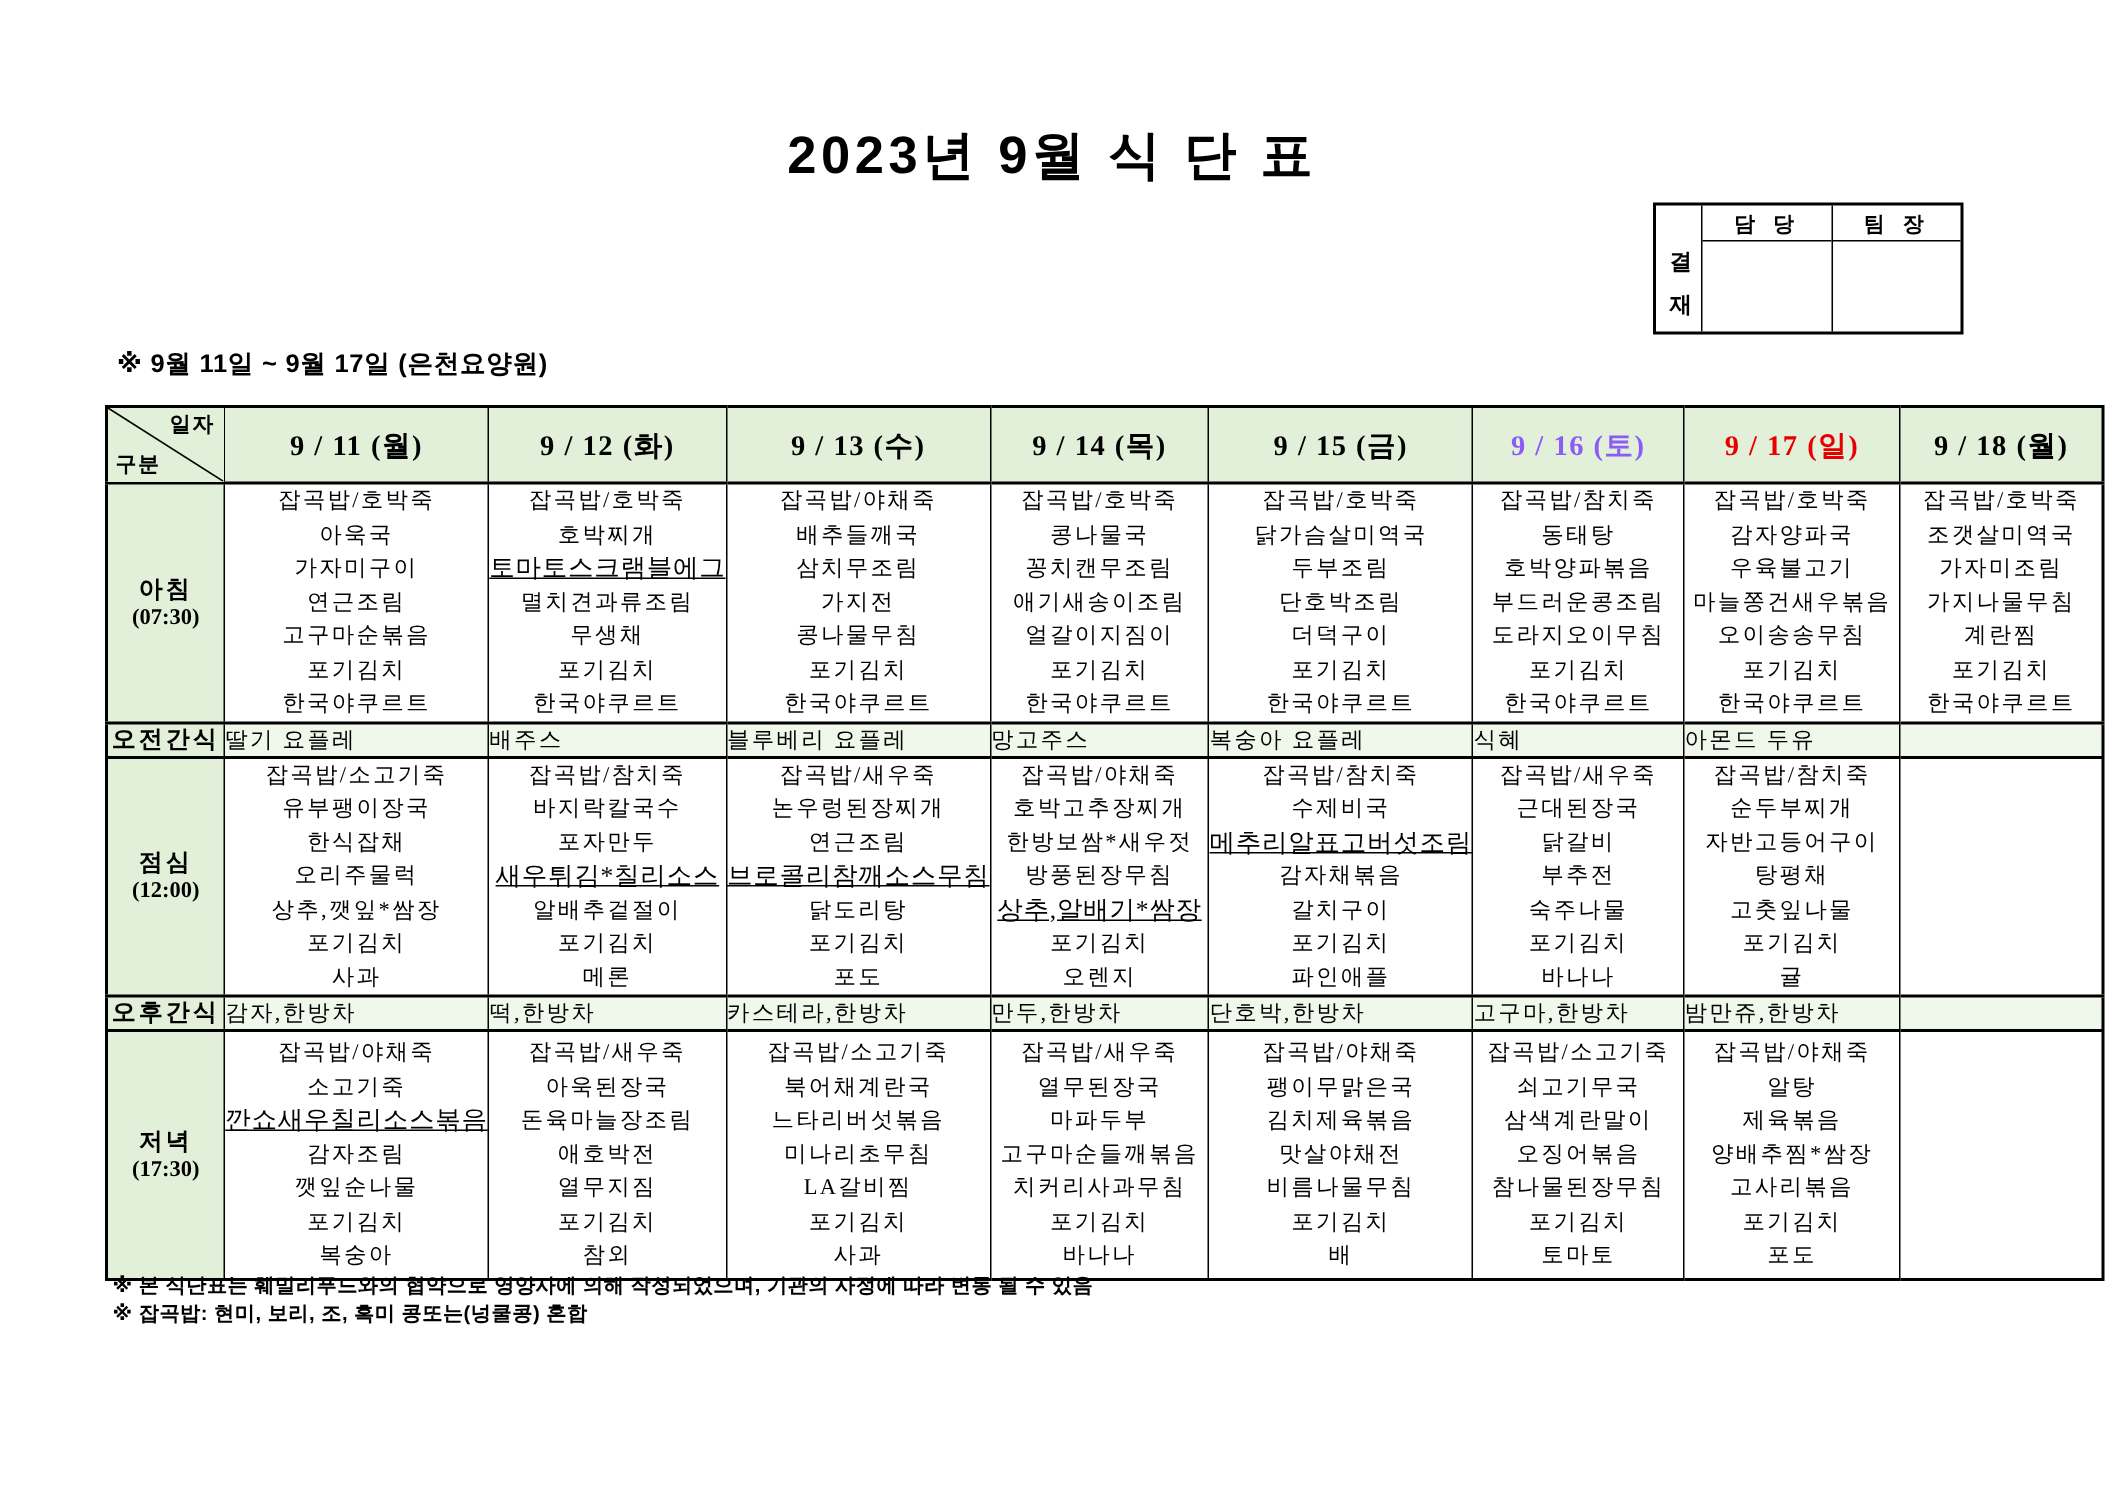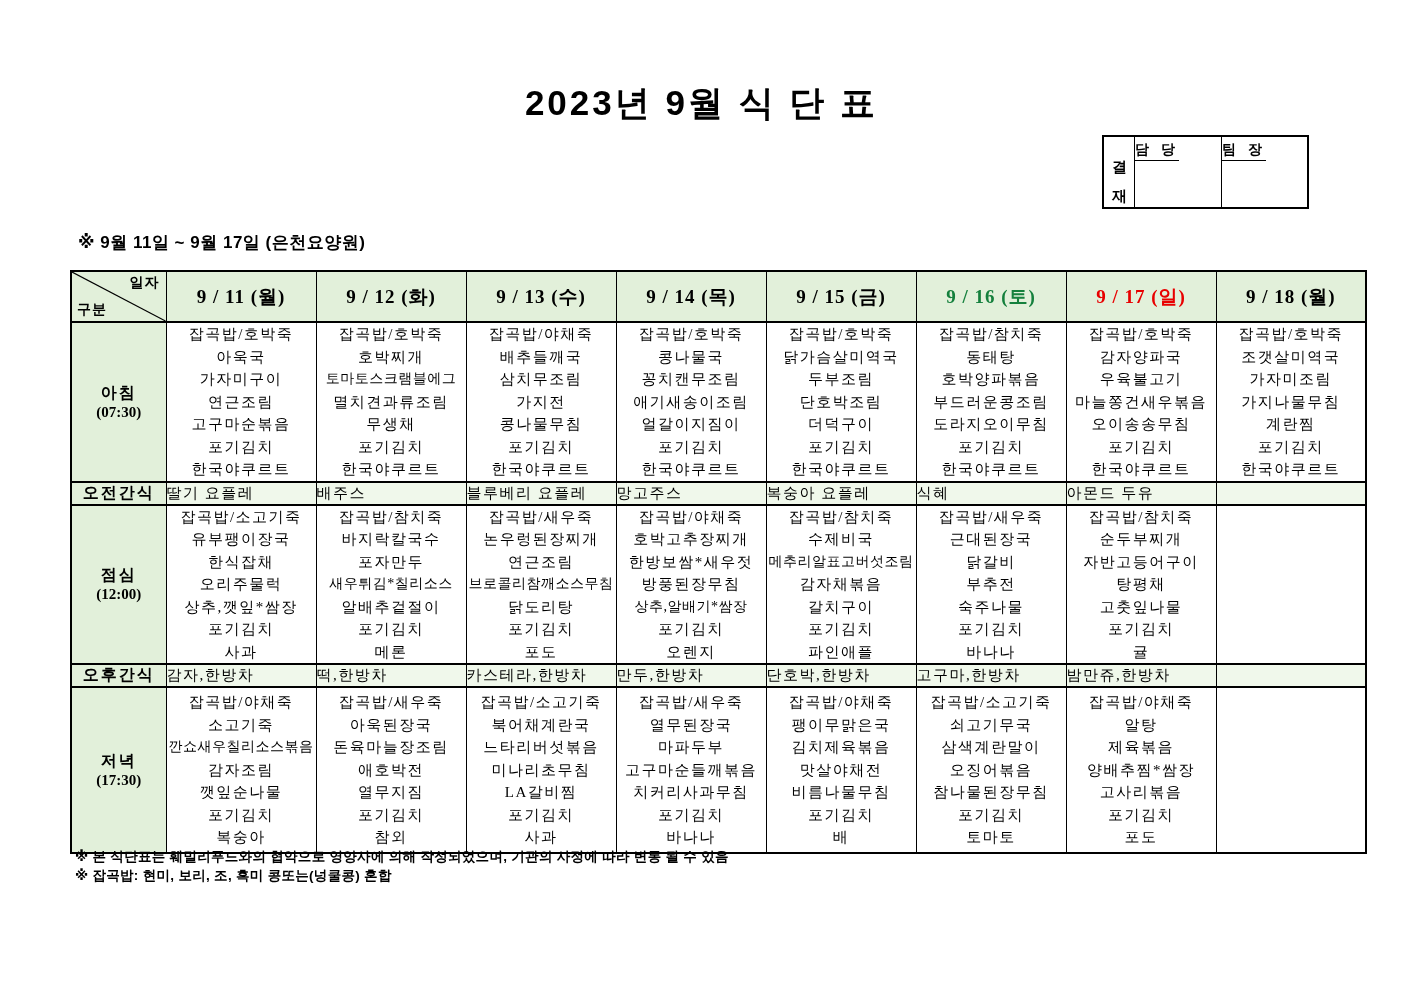--- a/index.html
+++ b/index.html
@@ -27,21 +27,21 @@
     display: flex; border: 2px solid #000; background: #fff;
   }
   .ap-stamp {
     width: 31px; border-right: 1px solid #000;
     writing-mode: vertical-rl; text-orientation: upright;
     display: flex; align-items: center; justify-content: center;
     font-family: "Liberation Sans", "DejaVu Sans", sans-serif;
     font-weight: bold; font-size: 15px; letter-spacing: 14px;
     padding-top: 12px;
   }
-  .ap-col { width: 86px; display: flex; flex-direction: row; }
+  .ap-col { width: 86px; display: flex; flex-direction: column; }
   .ap-col + .ap-col { border-left: 1px solid #000; }
   .ap-head {
     height: 24px; line-height: 24px; text-align: center;
     font-family: "Liberation Sans", "DejaVu Sans", sans-serif;
     font-weight: bold; font-size: 14px; letter-spacing: 4px;
     border-bottom: 1px solid #000;
   }
   .ap-sign { height: 60px; }
 
   
@@ -88,21 +88,21 @@
     background: var(--header-bg);
     font-weight: bold; font-size: 16px; letter-spacing: 2px;
     text-align: center; vertical-align: middle;
   }
   .row-label .row-time { font-size: 15px; letter-spacing: 0; }
   .menu-cell { vertical-align: middle; background: #fff; text-align: center; }
   .menu-line {
     line-height: 22.5px; font-size: 15px; letter-spacing: 1.5px;
     white-space: nowrap;
   }
-  .menu-line.small { font-size: 14px; letter-spacing: 0.5px; }
+  .menu-line.small { font-size: 17px; letter-spacing: 0.5px; text-decoration: underline; }
   .snack-cell {
     background: var(--snack-bg);
     text-align: left; vertical-align: middle;
     font-size: 15px; letter-spacing: 1.5px;
   }
 
   
   .footnotes {
     position: absolute; left: 75px; top: 847px;
     font-family: "Liberation Sans", "DejaVu Sans", sans-serif;
@@ -148,21 +148,21 @@
             <line x1="0" y1="0" x2="95" y2="40" stroke="#000" stroke-width="1"></line>
           </svg>
         <span class="corner-top" data-name="corner-label-date">일자</span>
         <span class="corner-bottom" data-name="corner-label-category">구분</span>
       </th>
     <th class="date-head" data-name="date-header-0" style="color: rgb(0, 0, 0);">9 / 11 (월)</th>
         <th class="date-head" data-name="date-header-1" style="color: rgb(0, 0, 0);">9 / 12 (화)</th>
         <th class="date-head" data-name="date-header-2" style="color: rgb(0, 0, 0);">9 / 13 (수)</th>
         <th class="date-head" data-name="date-header-3" style="color: rgb(0, 0, 0);">9 / 14 (목)</th>
         <th class="date-head" data-name="date-header-4" style="color: rgb(0, 0, 0);">9 / 15 (금)</th>
-        <th class="date-head" data-name="date-header-5" style="color: #15803d;">9 / 16 (토)</th>
+        <th class="date-head" data-name="date-header-5" style="color: #8b5cf6;">9 / 16 (토)</th>
         <th class="date-head" data-name="date-header-6" style="color: rgb(232, 0, 0);">9 / 17 (일)</th>
         <th class="date-head" data-name="date-header-7" style="color: rgb(0, 0, 0);">9 / 18 (월)</th>
       </tr>
   </thead>
   <tbody data-name="menu-body">
       <tr class="meal-row" data-name="row-breakfast">
         <th class="row-label" data-name="row-label-breakfast">
           <div>아침</div>
           <div class="row-time">(07:30)</div>
         </th>

